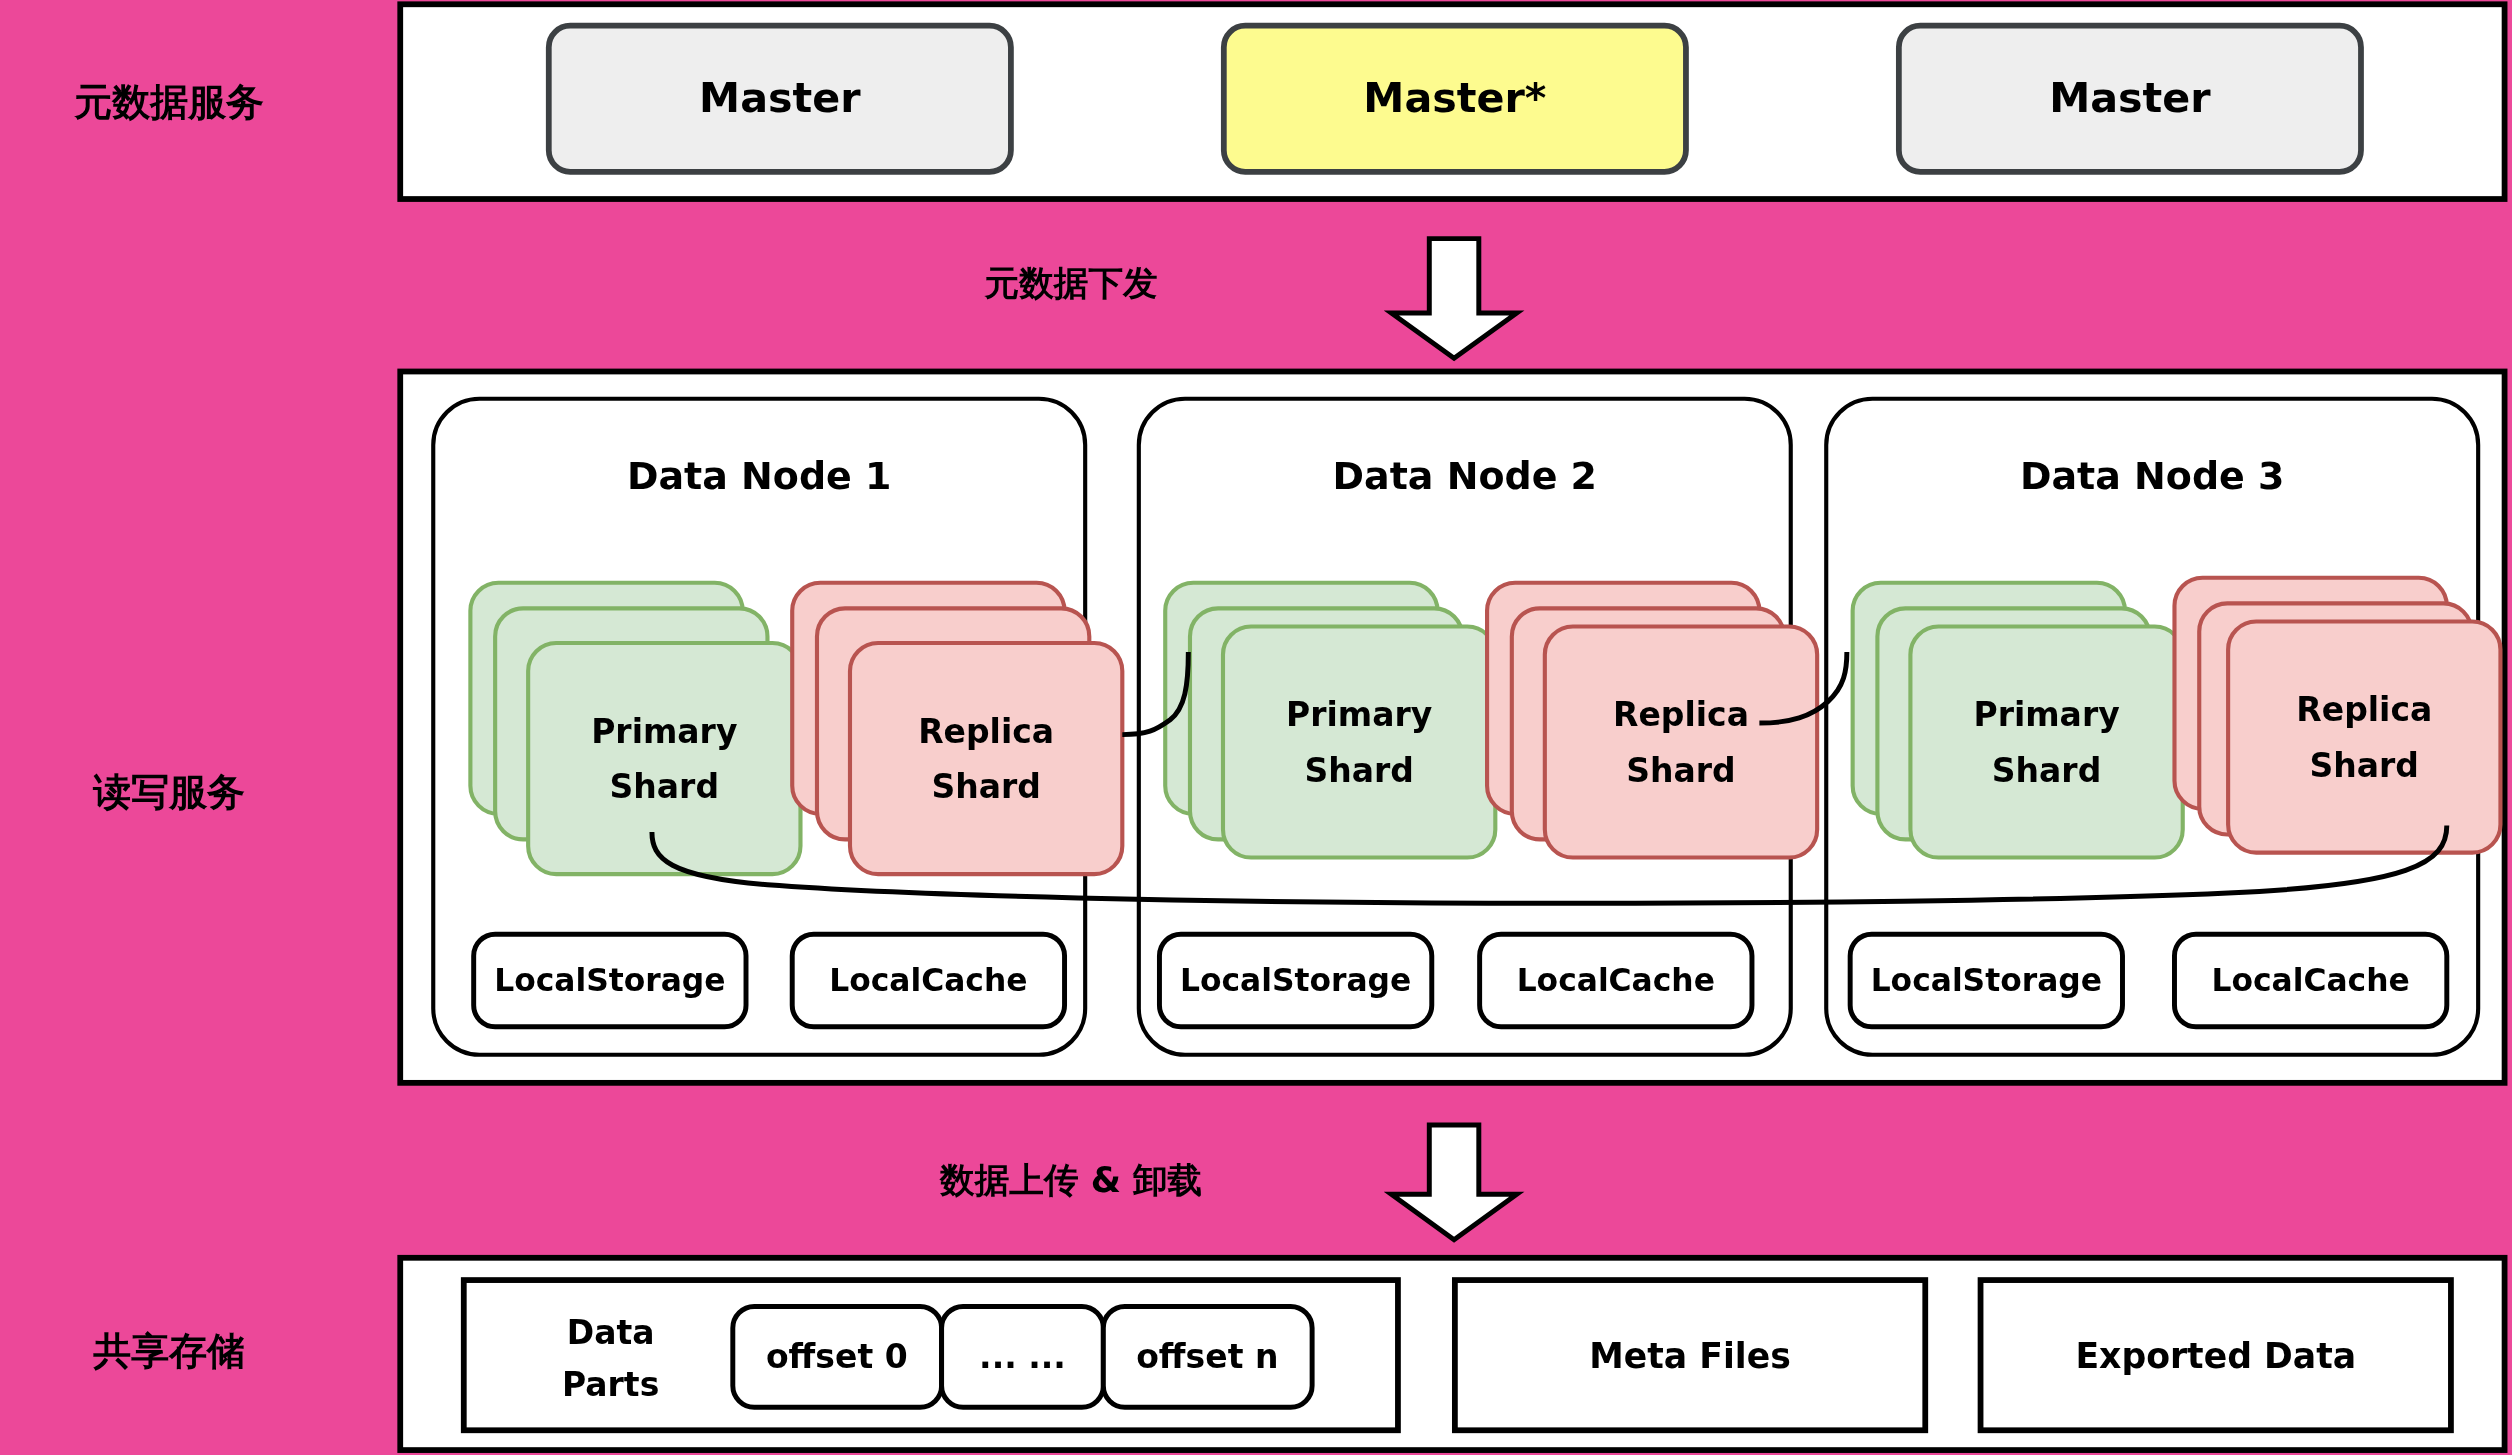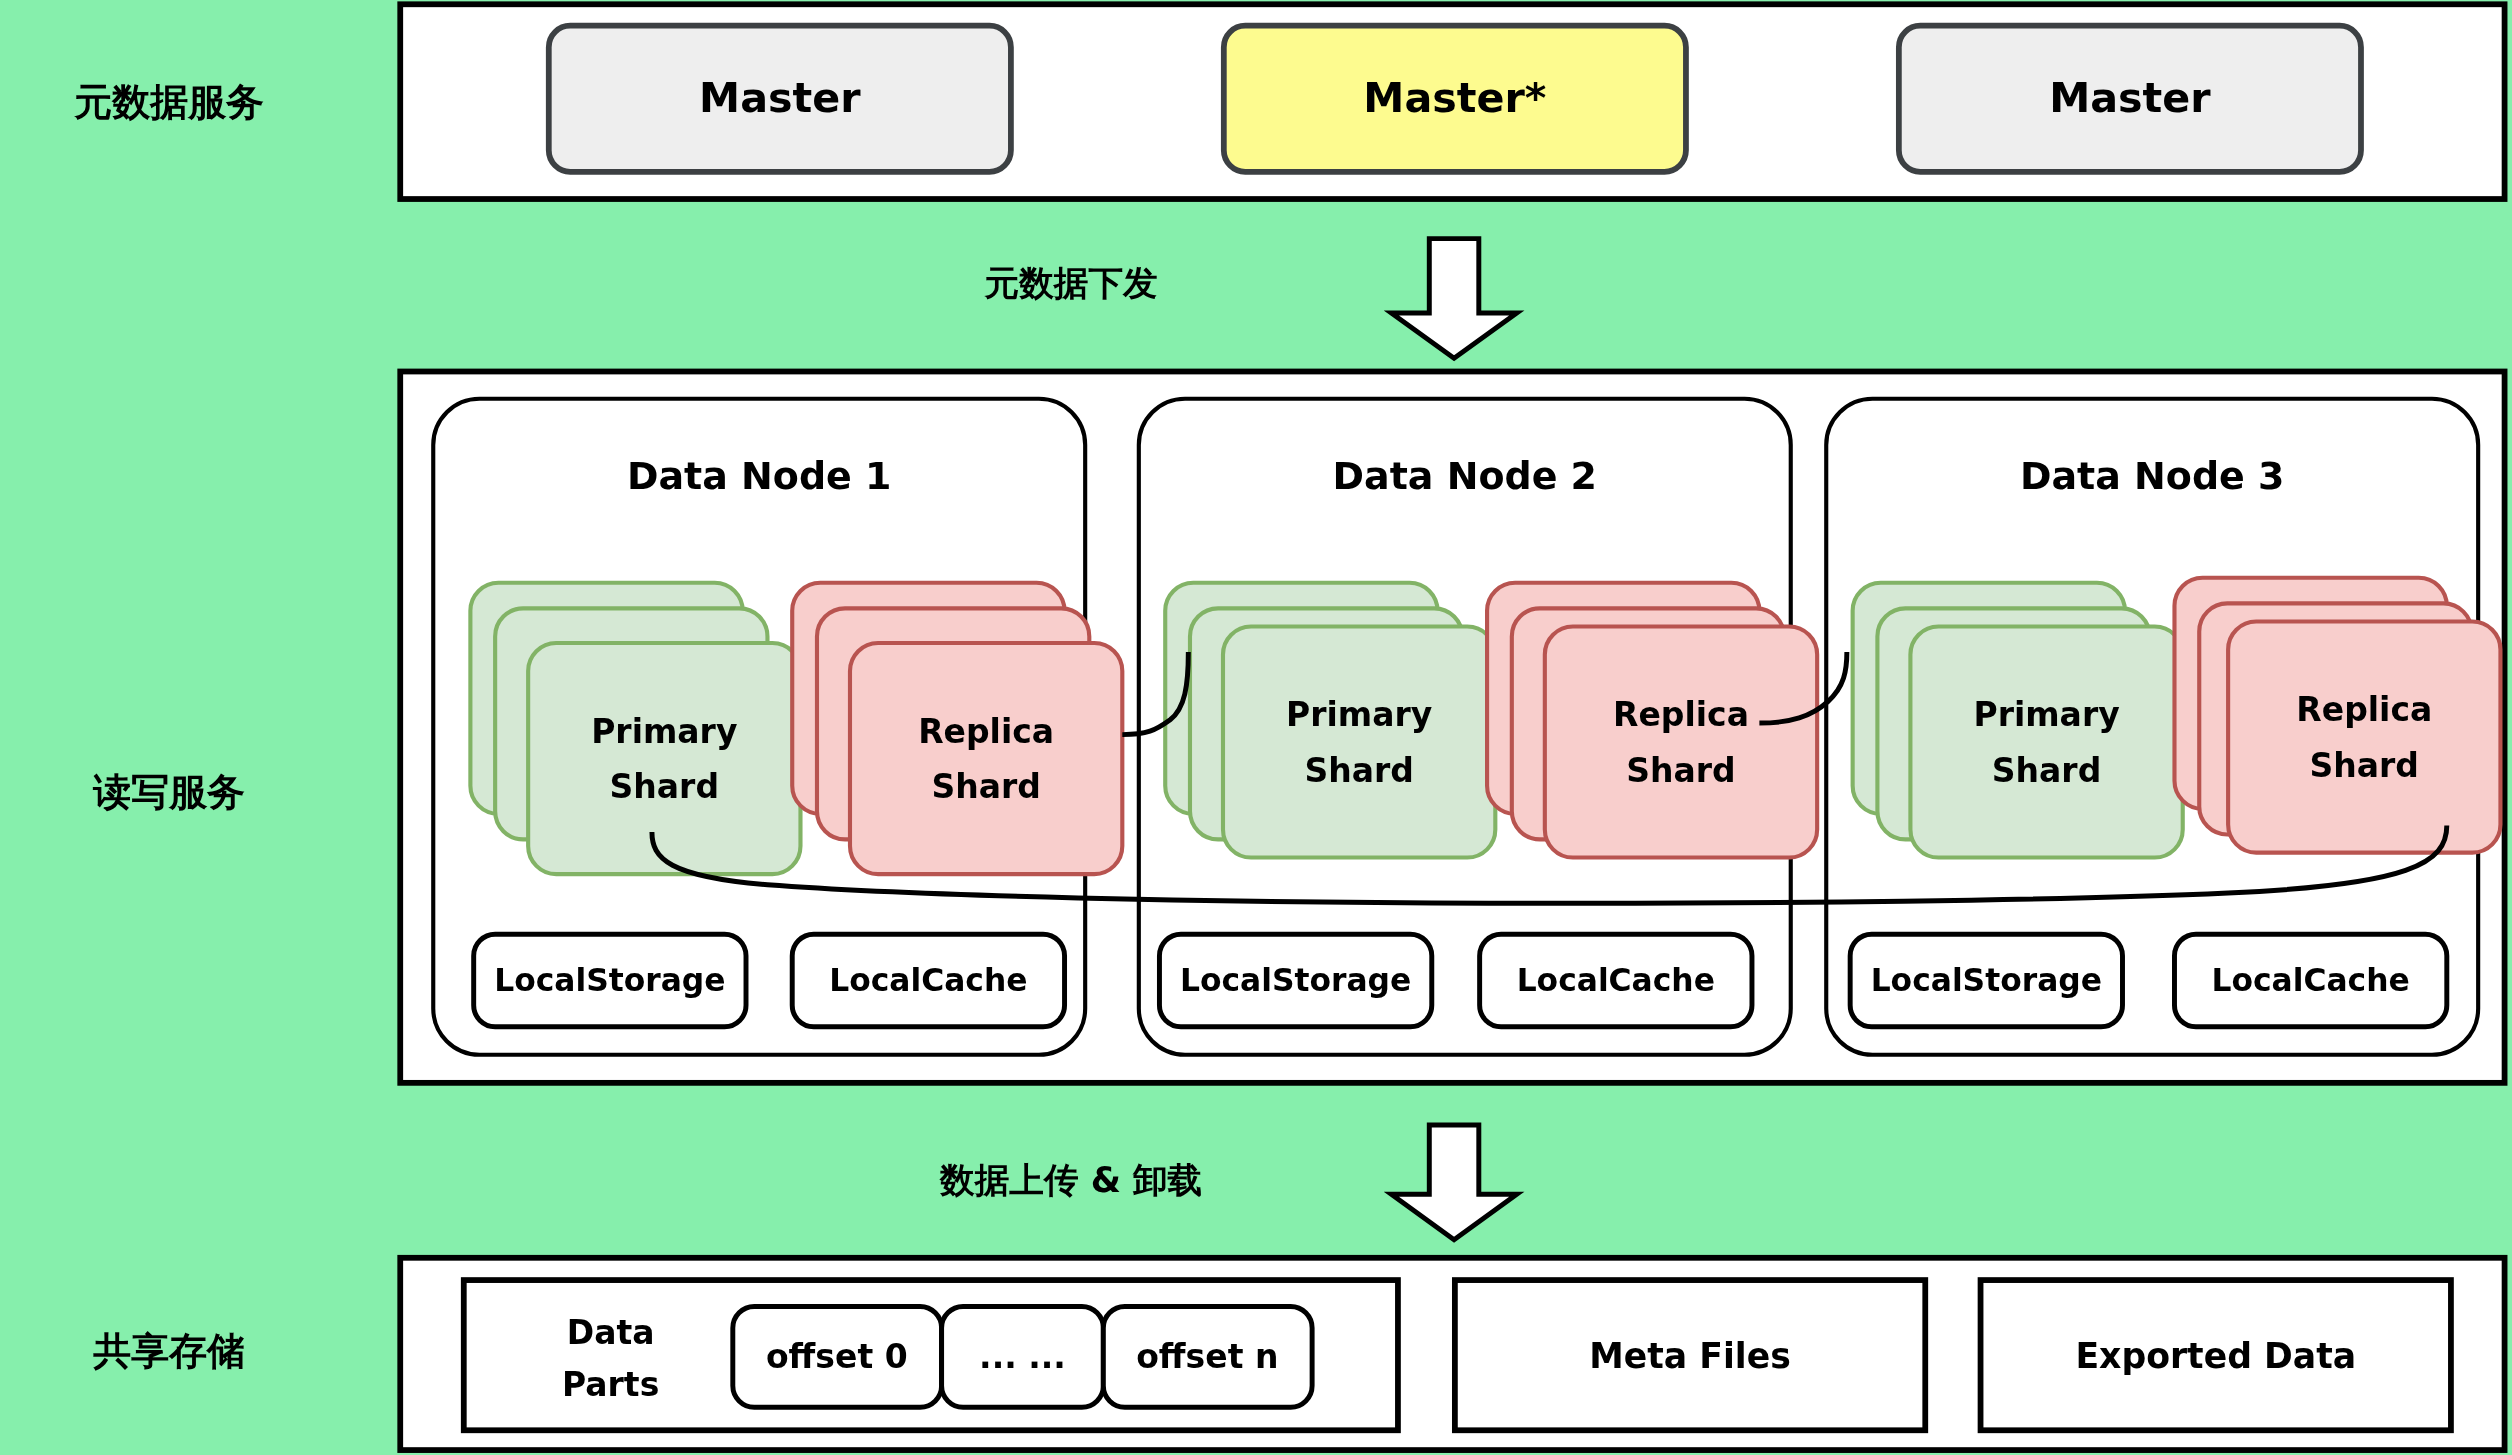--- a/index.html
+++ b/index.html
@@ -1,18 +1,18 @@
 <!DOCTYPE html>
 <html style="font-size:13.2px"><head>
 <meta charset="utf-8">
 <style>
   html,body{margin:0;padding:0;background:#ffffff;}
   body{width:2512px;height:1456px;overflow:hidden;
        font-family:"DejaVu Sans","Liberation Sans",sans-serif;}
-  #stage{position:relative;width:2512px;height:1456px;background:#86efac;}
+  #stage{position:relative;width:2512px;height:1456px;background:#ec4899;}
   svg#diagram{position:absolute;left:0;top:0;width:2512px;height:1456px;display:block;}
 
   .tier-label{
     font-family:"DejaVu Sans","Liberation Sans",sans-serif;
     font-weight:700;font-size:46px;fill:#000;
     text-anchor:middle;dominant-baseline:middle;
   }
   .flow-label{
     font-family:"DejaVu Sans","Liberation Sans",sans-serif;
     font-weight:700;font-size:42px;fill:#000;

